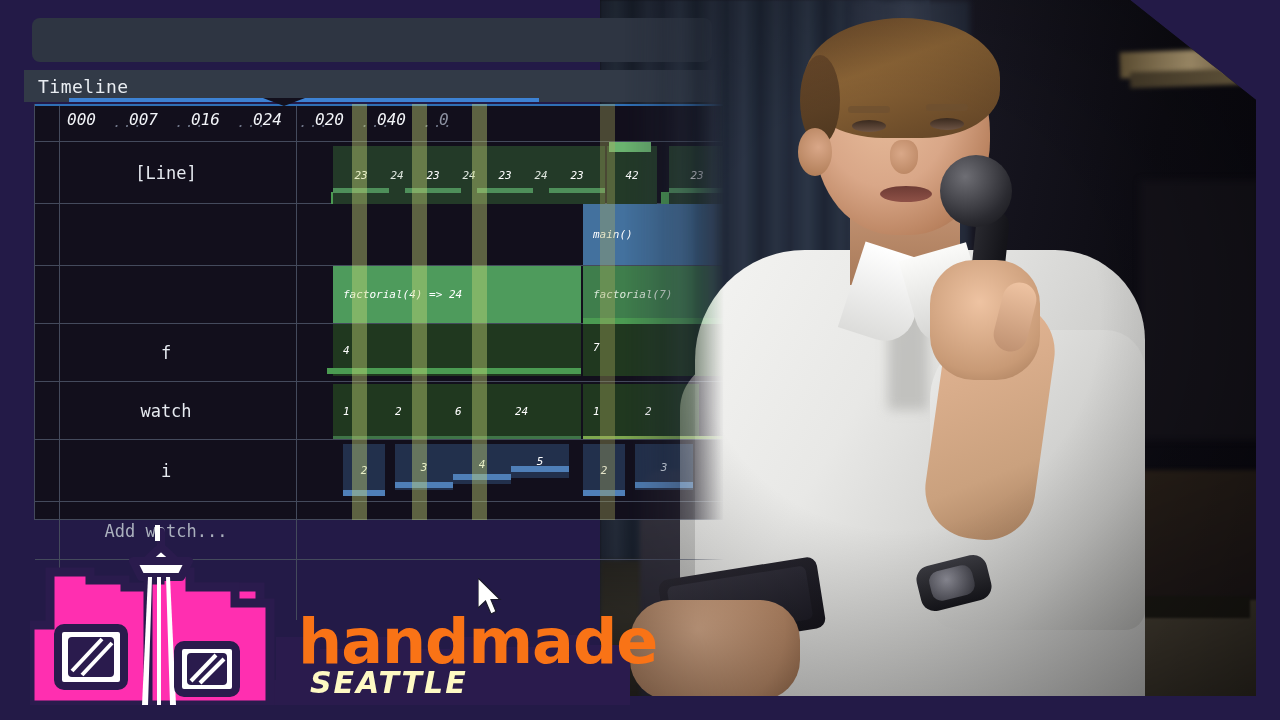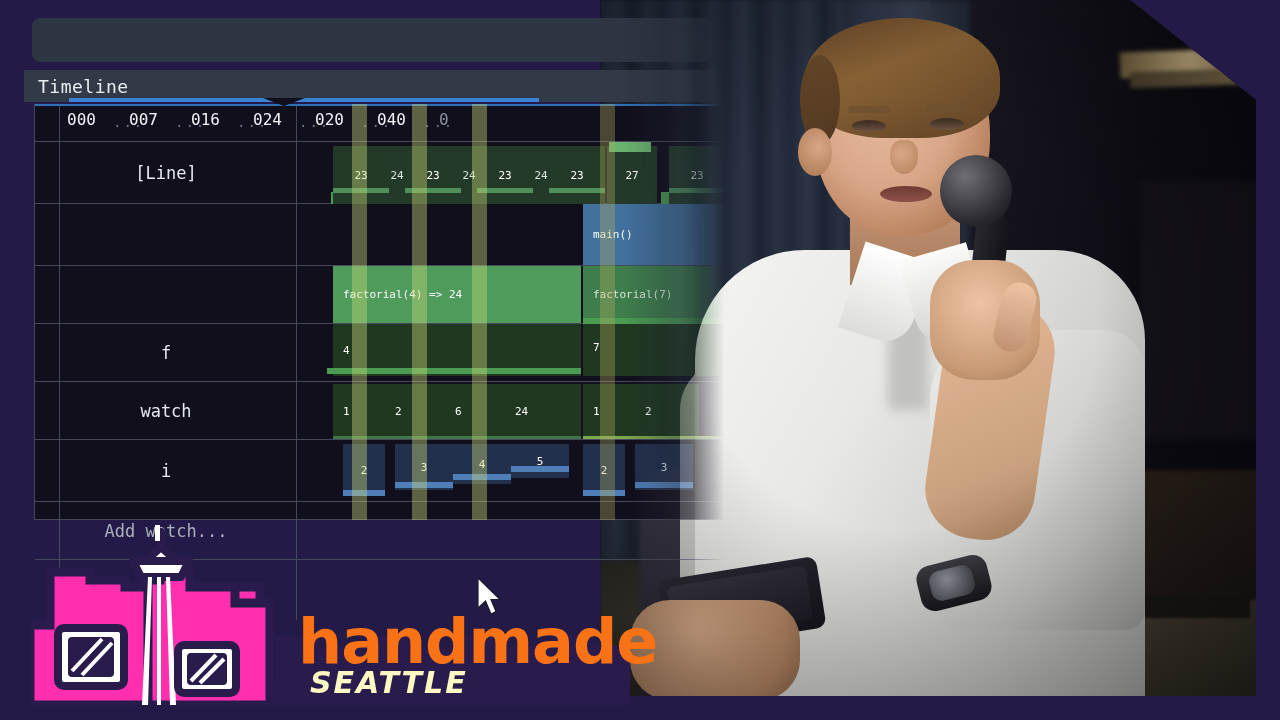--- a/index.html
+++ b/index.html
@@ -129,21 +129,21 @@
   .panel-head .t { color:#e9edf2; font-size:18px; padding-left:14px; letter-spacing:.5px; }
 
   .grid { position:absolute; left:10px; top:86px; width:690px; height:416px;
     background:#120f1c; border:1px solid #444a5c; border-top:none; }
   .row { position:absolute; left:0; width:690px; border-bottom:1px solid #444a5c; }
   .rowlabel { position:absolute; left:0; top:0; width:262px; height:100%;
     display:flex; align-items:center; justify-content:center;
     color:#e6eaf0; font-size:17px; }
   .gut { position:absolute; left:0; top:0; width:25px; height:100%; border-right:1px solid #444a5c; }
   .divider { position:absolute; left:261px; top:0; width:1px; height:100%; background:#444a5c; }
-  .track { position:absolute; left:262px; top:0; right:0; height:100%; overflow:visible; }
+  .track { position:absolute; left:262px; top:0; right:0; height:100%; overflow:visible;font-style:italic; }
 
   
   .ruler { position:absolute; left:0; top:0; height:100%; width:100%; }
   .ruler .tick { position:absolute; top:6px; color:#f2f4f8; font-size:16px; white-space:nowrap; }
   .ruler .dots { position:absolute; top:10px; color:#6e7487; font-size:14px; letter-spacing:2px; }
   .scroller { position:absolute; left:34px; top:-6px; width:470px; height:4px; background:#3d82d4; }
   .scroller2{ position:absolute; left:0px; top:0px; width:700px; height:2px; background:#2f6fb5; }
   .scrollnotch{ position:absolute; left:228px; top:-6px; width:42px; height:8px; background:#120f1c;
      clip-path: polygon(0 0, 100% 0, 50% 100%); }
 
@@ -273,21 +273,21 @@
         <div class="rowlabel">[Line]</div>
         <div class="track">
           <div class="greenmark" style="left:34px;top:50px;"></div>
           <div class="c-line cell center" style="left:36px;top:4px;width:56px;height:58px;">23</div>
           <div class="c-line cell center" style="left:92px;top:4px;width:16px;height:58px;color:#dfe7df;">24</div>
           <div class="c-line cell center" style="left:108px;top:4px;width:56px;height:58px;">23</div>
           <div class="c-line cell center" style="left:164px;top:4px;width:16px;height:58px;color:#dfe7df;">24</div>
           <div class="c-line cell center" style="left:180px;top:4px;width:56px;height:58px;">23</div>
           <div class="c-line cell center" style="left:236px;top:4px;width:16px;height:58px;color:#dfe7df;">24</div>
           <div class="c-line cell center" style="left:252px;top:4px;width:56px;height:58px;">23</div>
-          <div class="c-line cell center" style="left:310px;top:4px;width:50px;height:58px;">27</div>
+          <div class="c-line cell center" style="left:310px;top:4px;width:50px;height:58px;">42</div>
           <div class="greentop" style="left:312px;top:0px;width:42px;"></div>
           <div class="greenmark" style="left:364px;top:50px;"></div>
           <div class="c-line cell center" style="left:372px;top:4px;width:56px;height:58px;">23</div>
           <div class="c-line cell center" style="left:428px;top:4px;width:16px;height:58px;color:#dfe7df;">24</div>
           <div class="c-line cell center" style="left:444px;top:4px;width:56px;height:58px;">23</div>
           <div class="c-line cell center" style="left:500px;top:4px;width:16px;height:58px;color:#dfe7df;">24</div>
           <div class="c-line cell center" style="left:516px;top:4px;width:56px;height:58px;color:#cbd7cb;">23</div>
           <div class="c-underline" style="left:36px;top:46px;width:56px;"></div>
           <div class="c-underline" style="left:108px;top:46px;width:56px;"></div>
           <div class="c-underline" style="left:180px;top:46px;width:56px;"></div>

